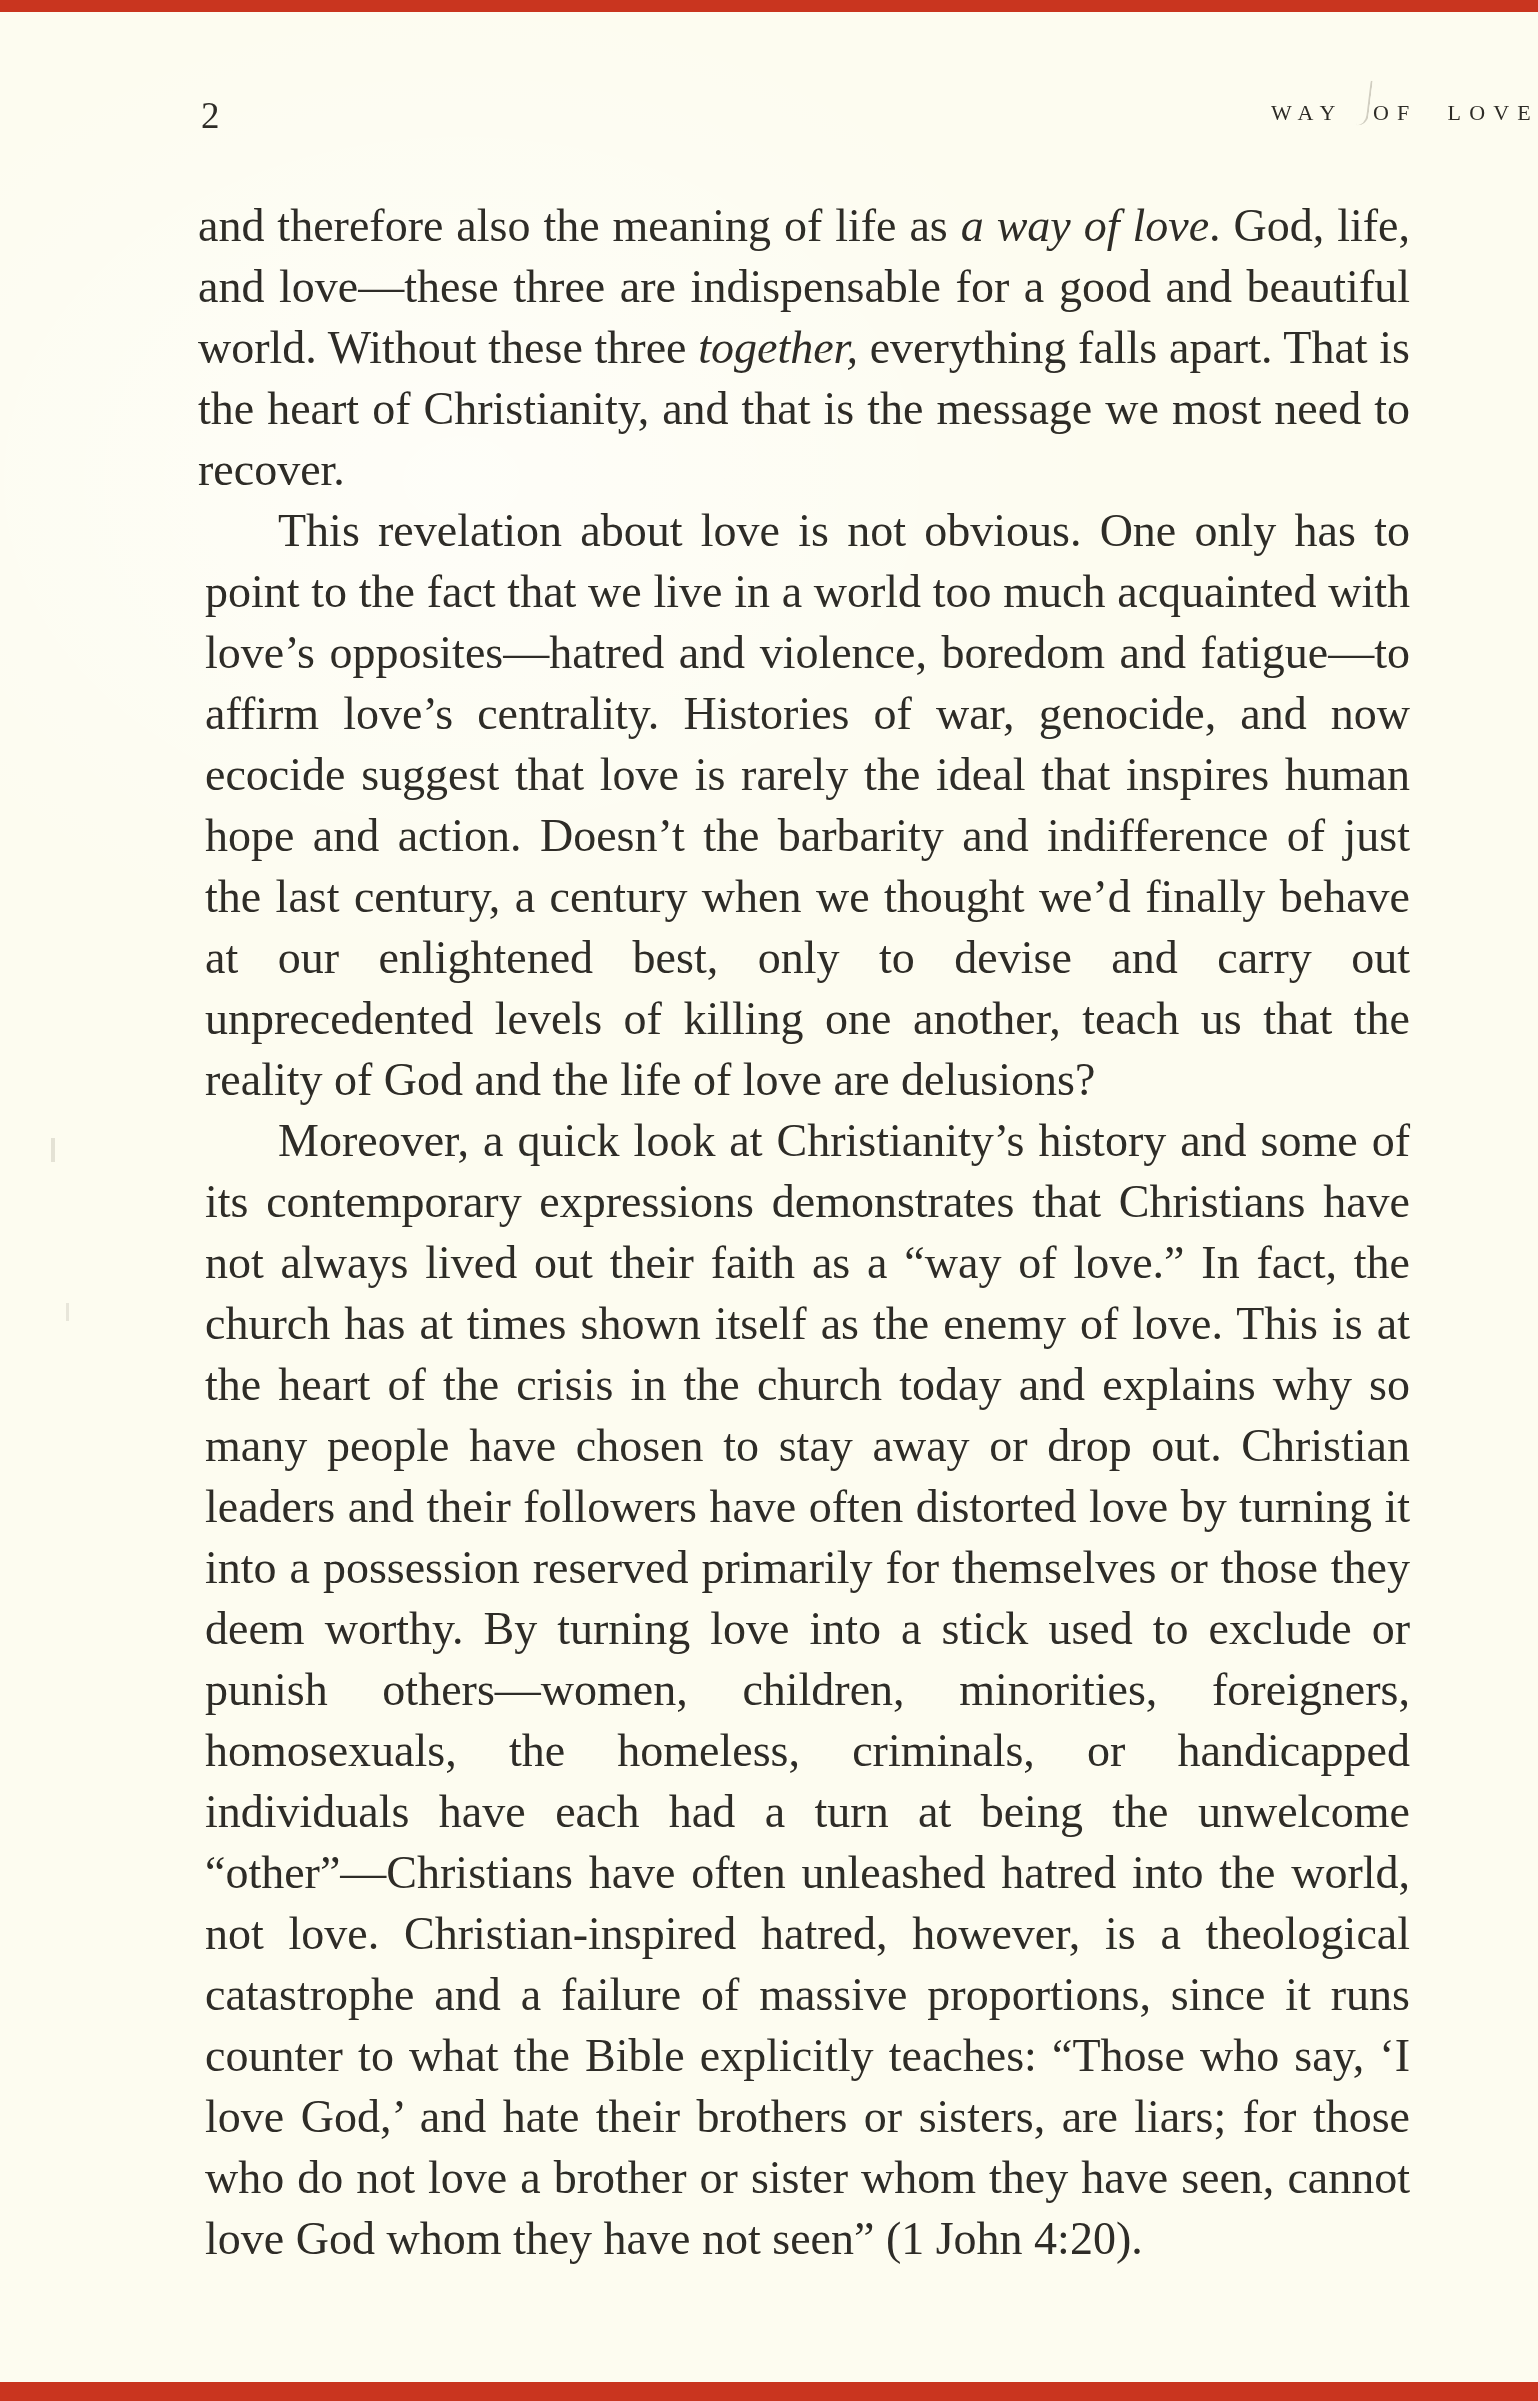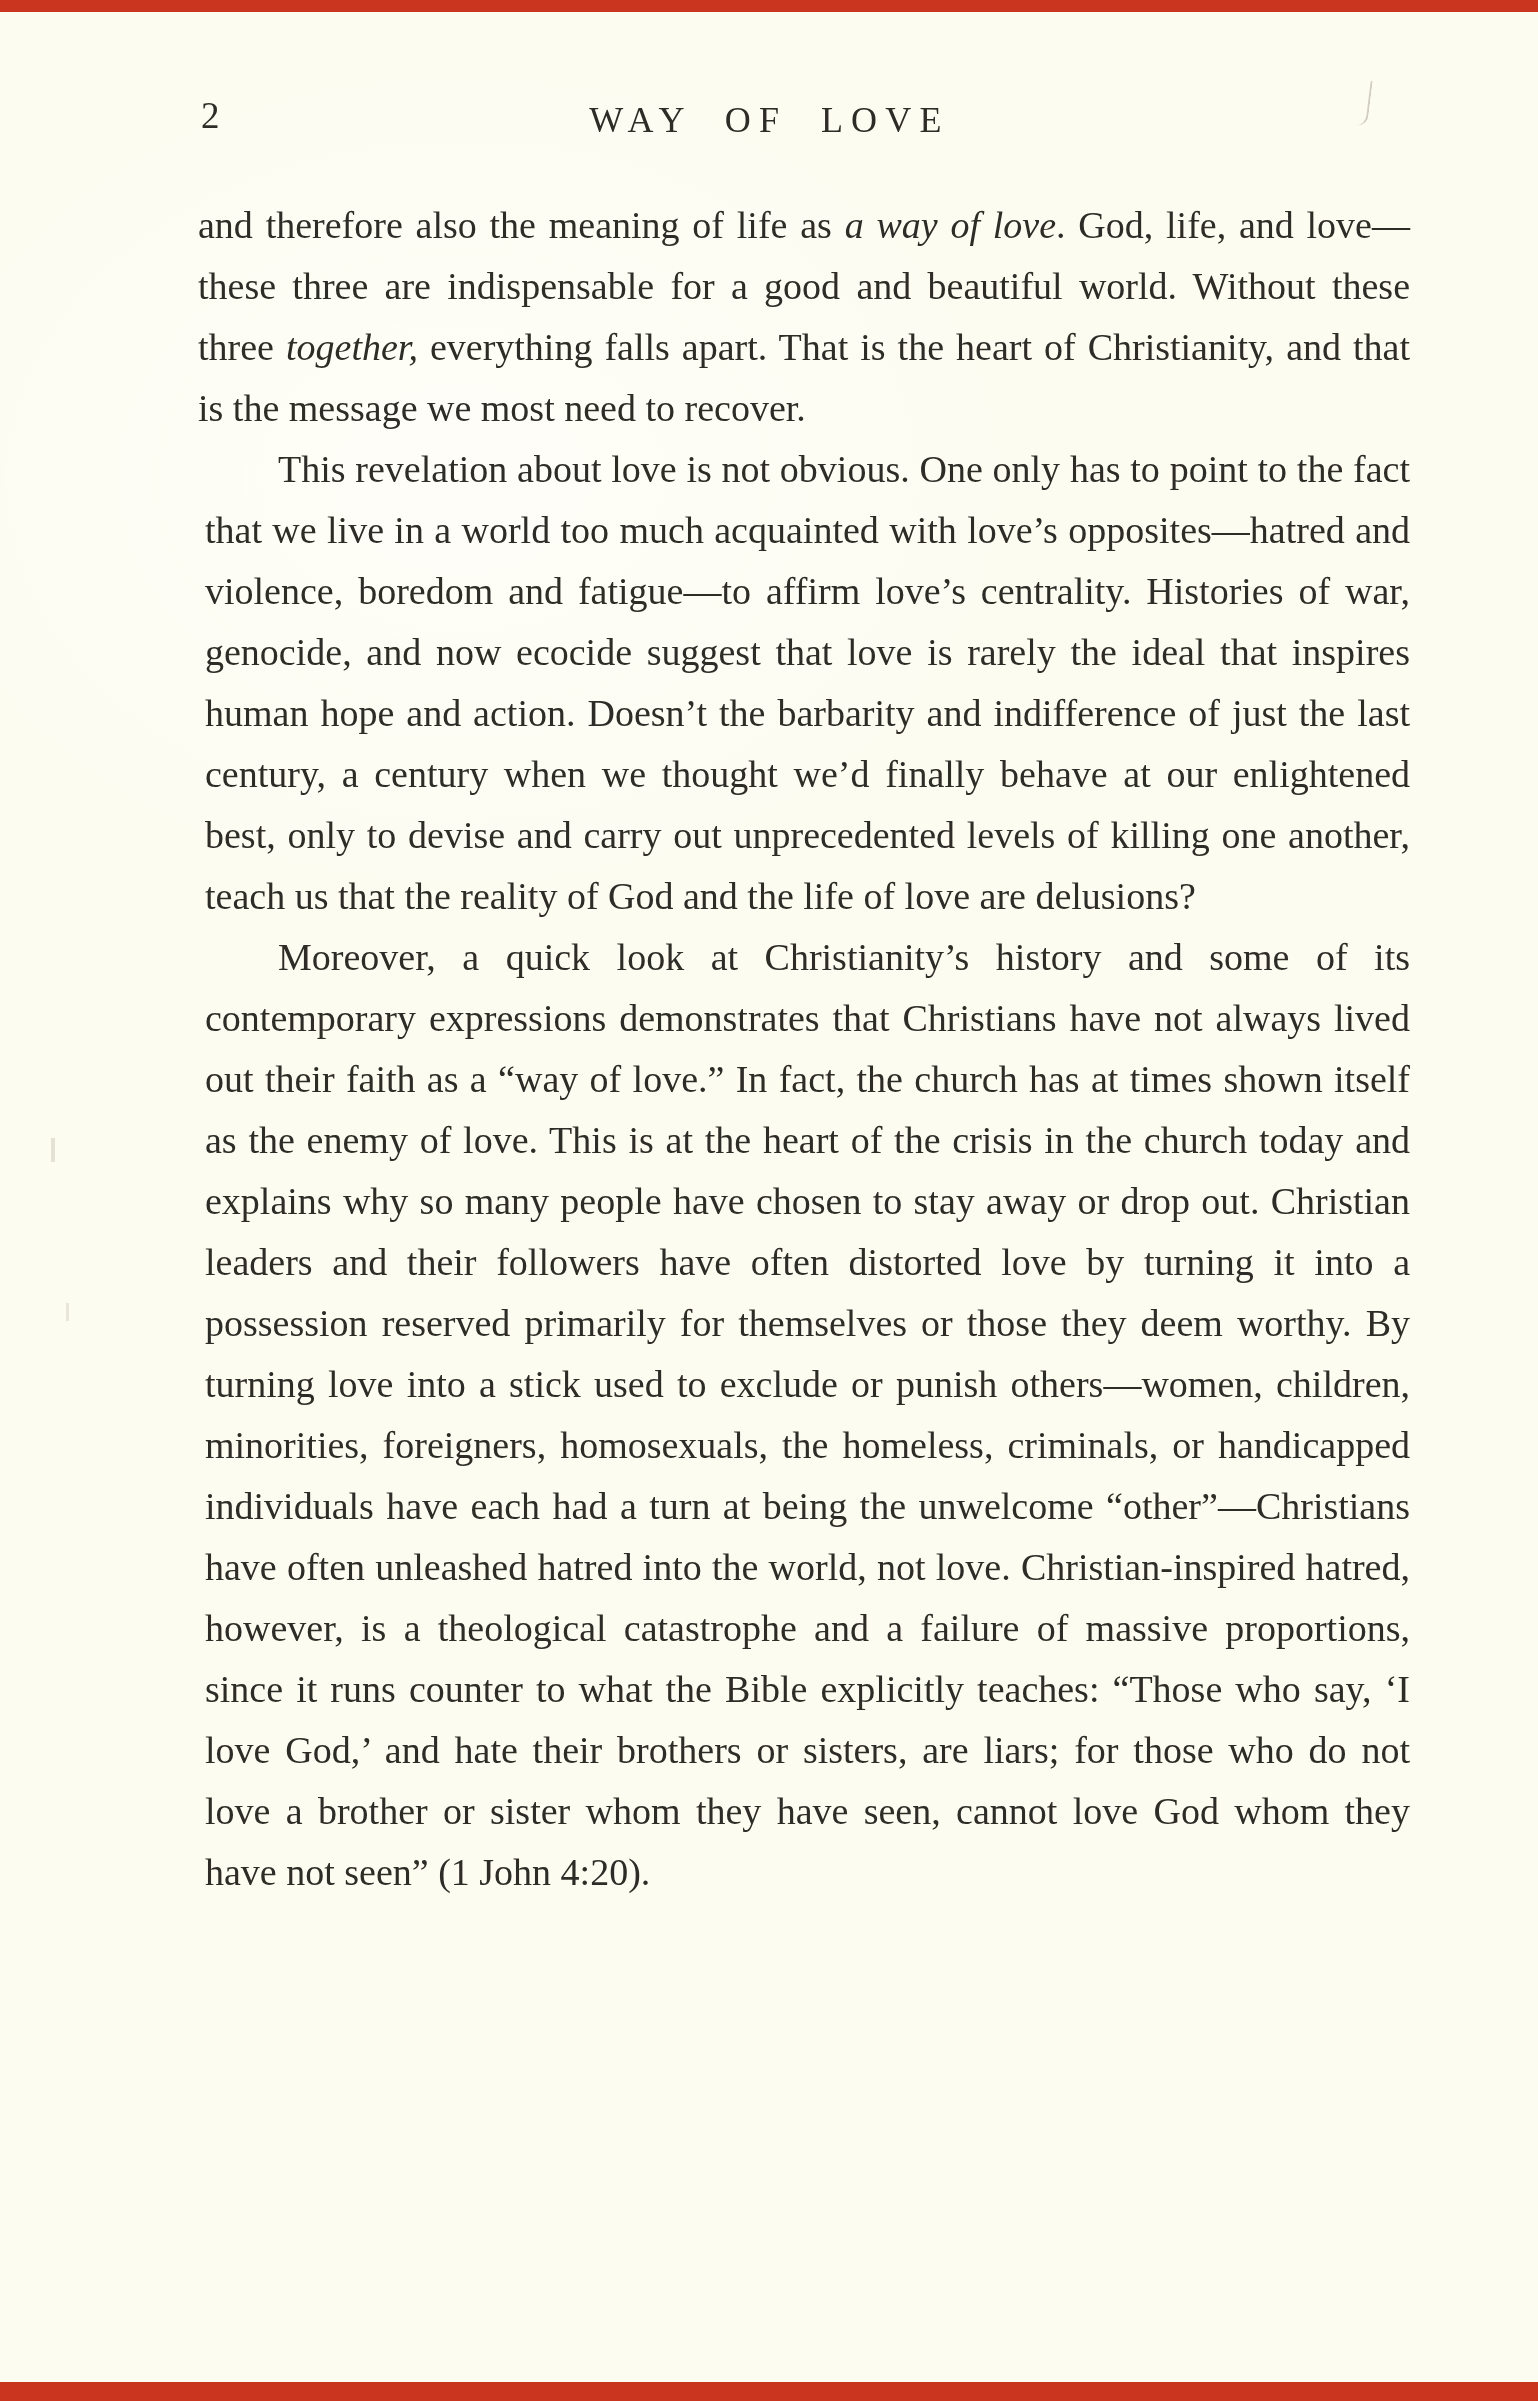--- a/index.html
+++ b/index.html
@@ -35,33 +35,33 @@
     left: 201px;
     top: 97px;
     font-size: 37px;
     line-height: 1;
     letter-spacing: 0.9px;
   }
   .running-head {
     position: absolute;
     left: 0; right: 0;
     top: 102px;
-    text-align: center;
-    font-size: 36px;
+    text-align: right;
+    font-size: 22px;
     line-height: 1;
     letter-spacing: 8.2px;
     word-spacing: 16.4px;
   }
 
   .text-block {
     position: absolute;
     left: 198px;
     top: 195px;
     width: 1212px;
-    font-size: 38px;
+    font-size: 46px;
     line-height: 61px;
     text-align: justify;
     hyphens: none;
   }
   .para { margin: 0; }
   .para.indent { text-indent: 73px; margin-left: 7px; }
   .para.fill-last { text-align-last: justify; }
   .para em { font-style: italic; }
 
   .scan-artifact {

